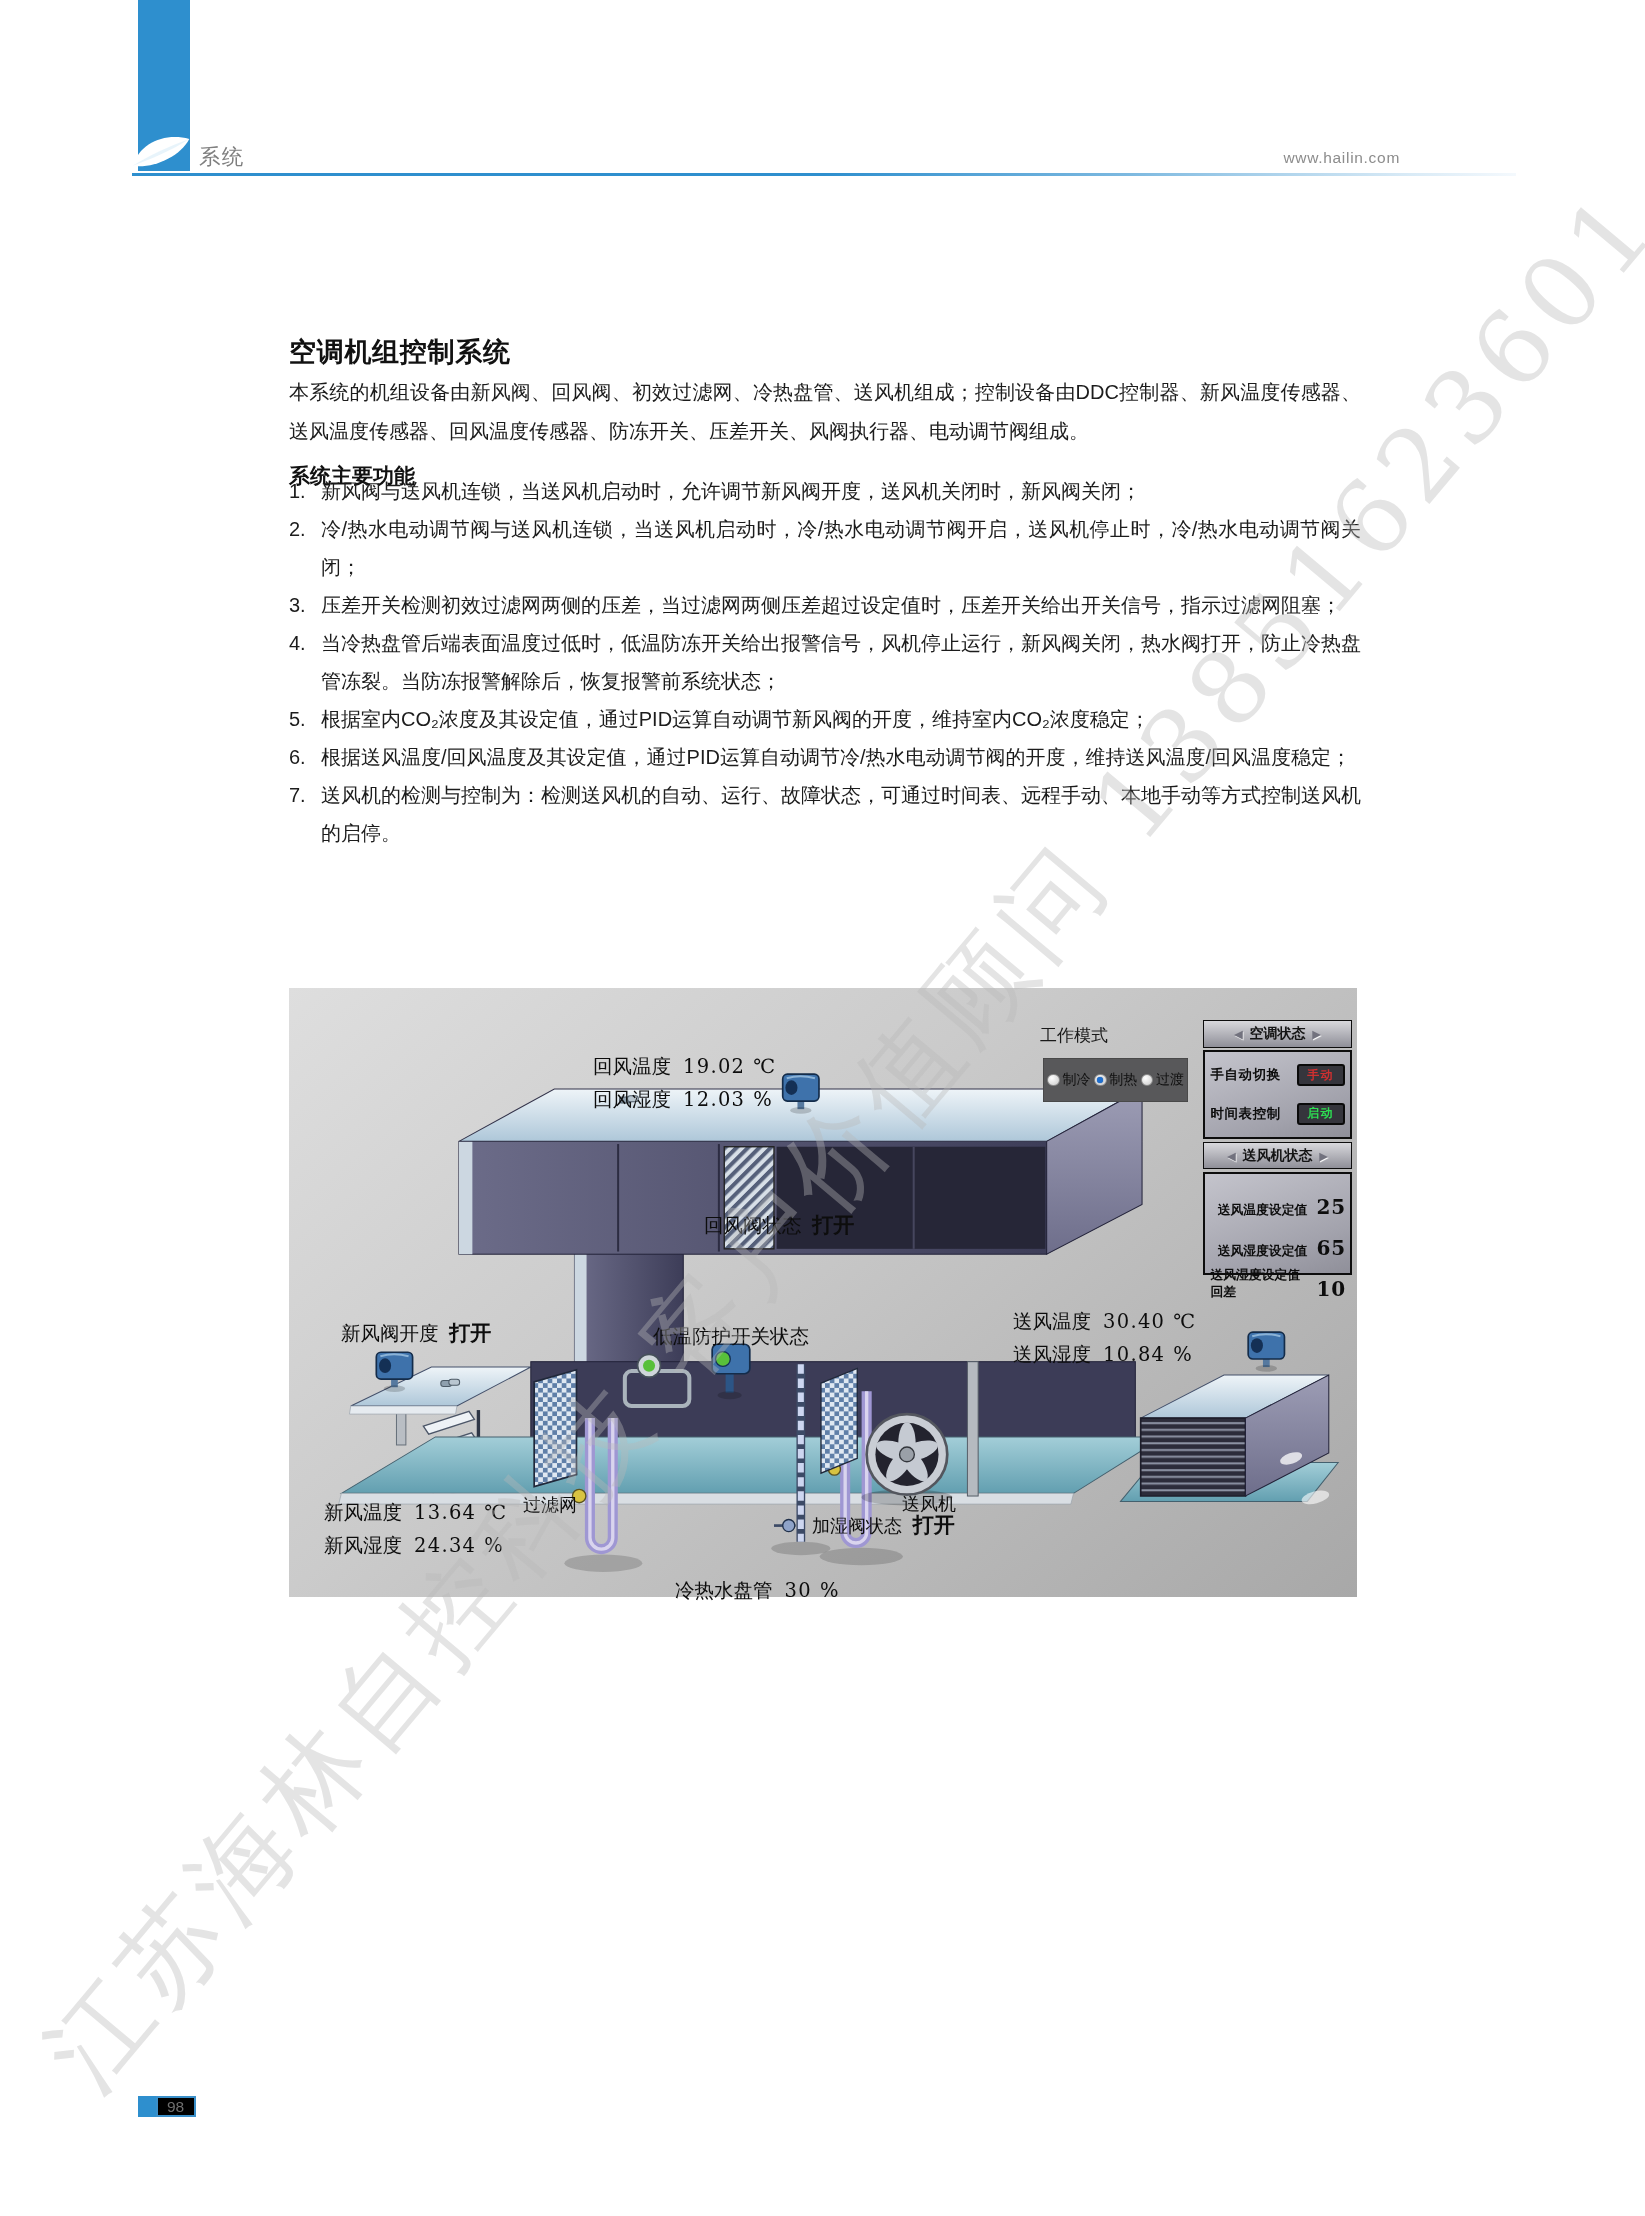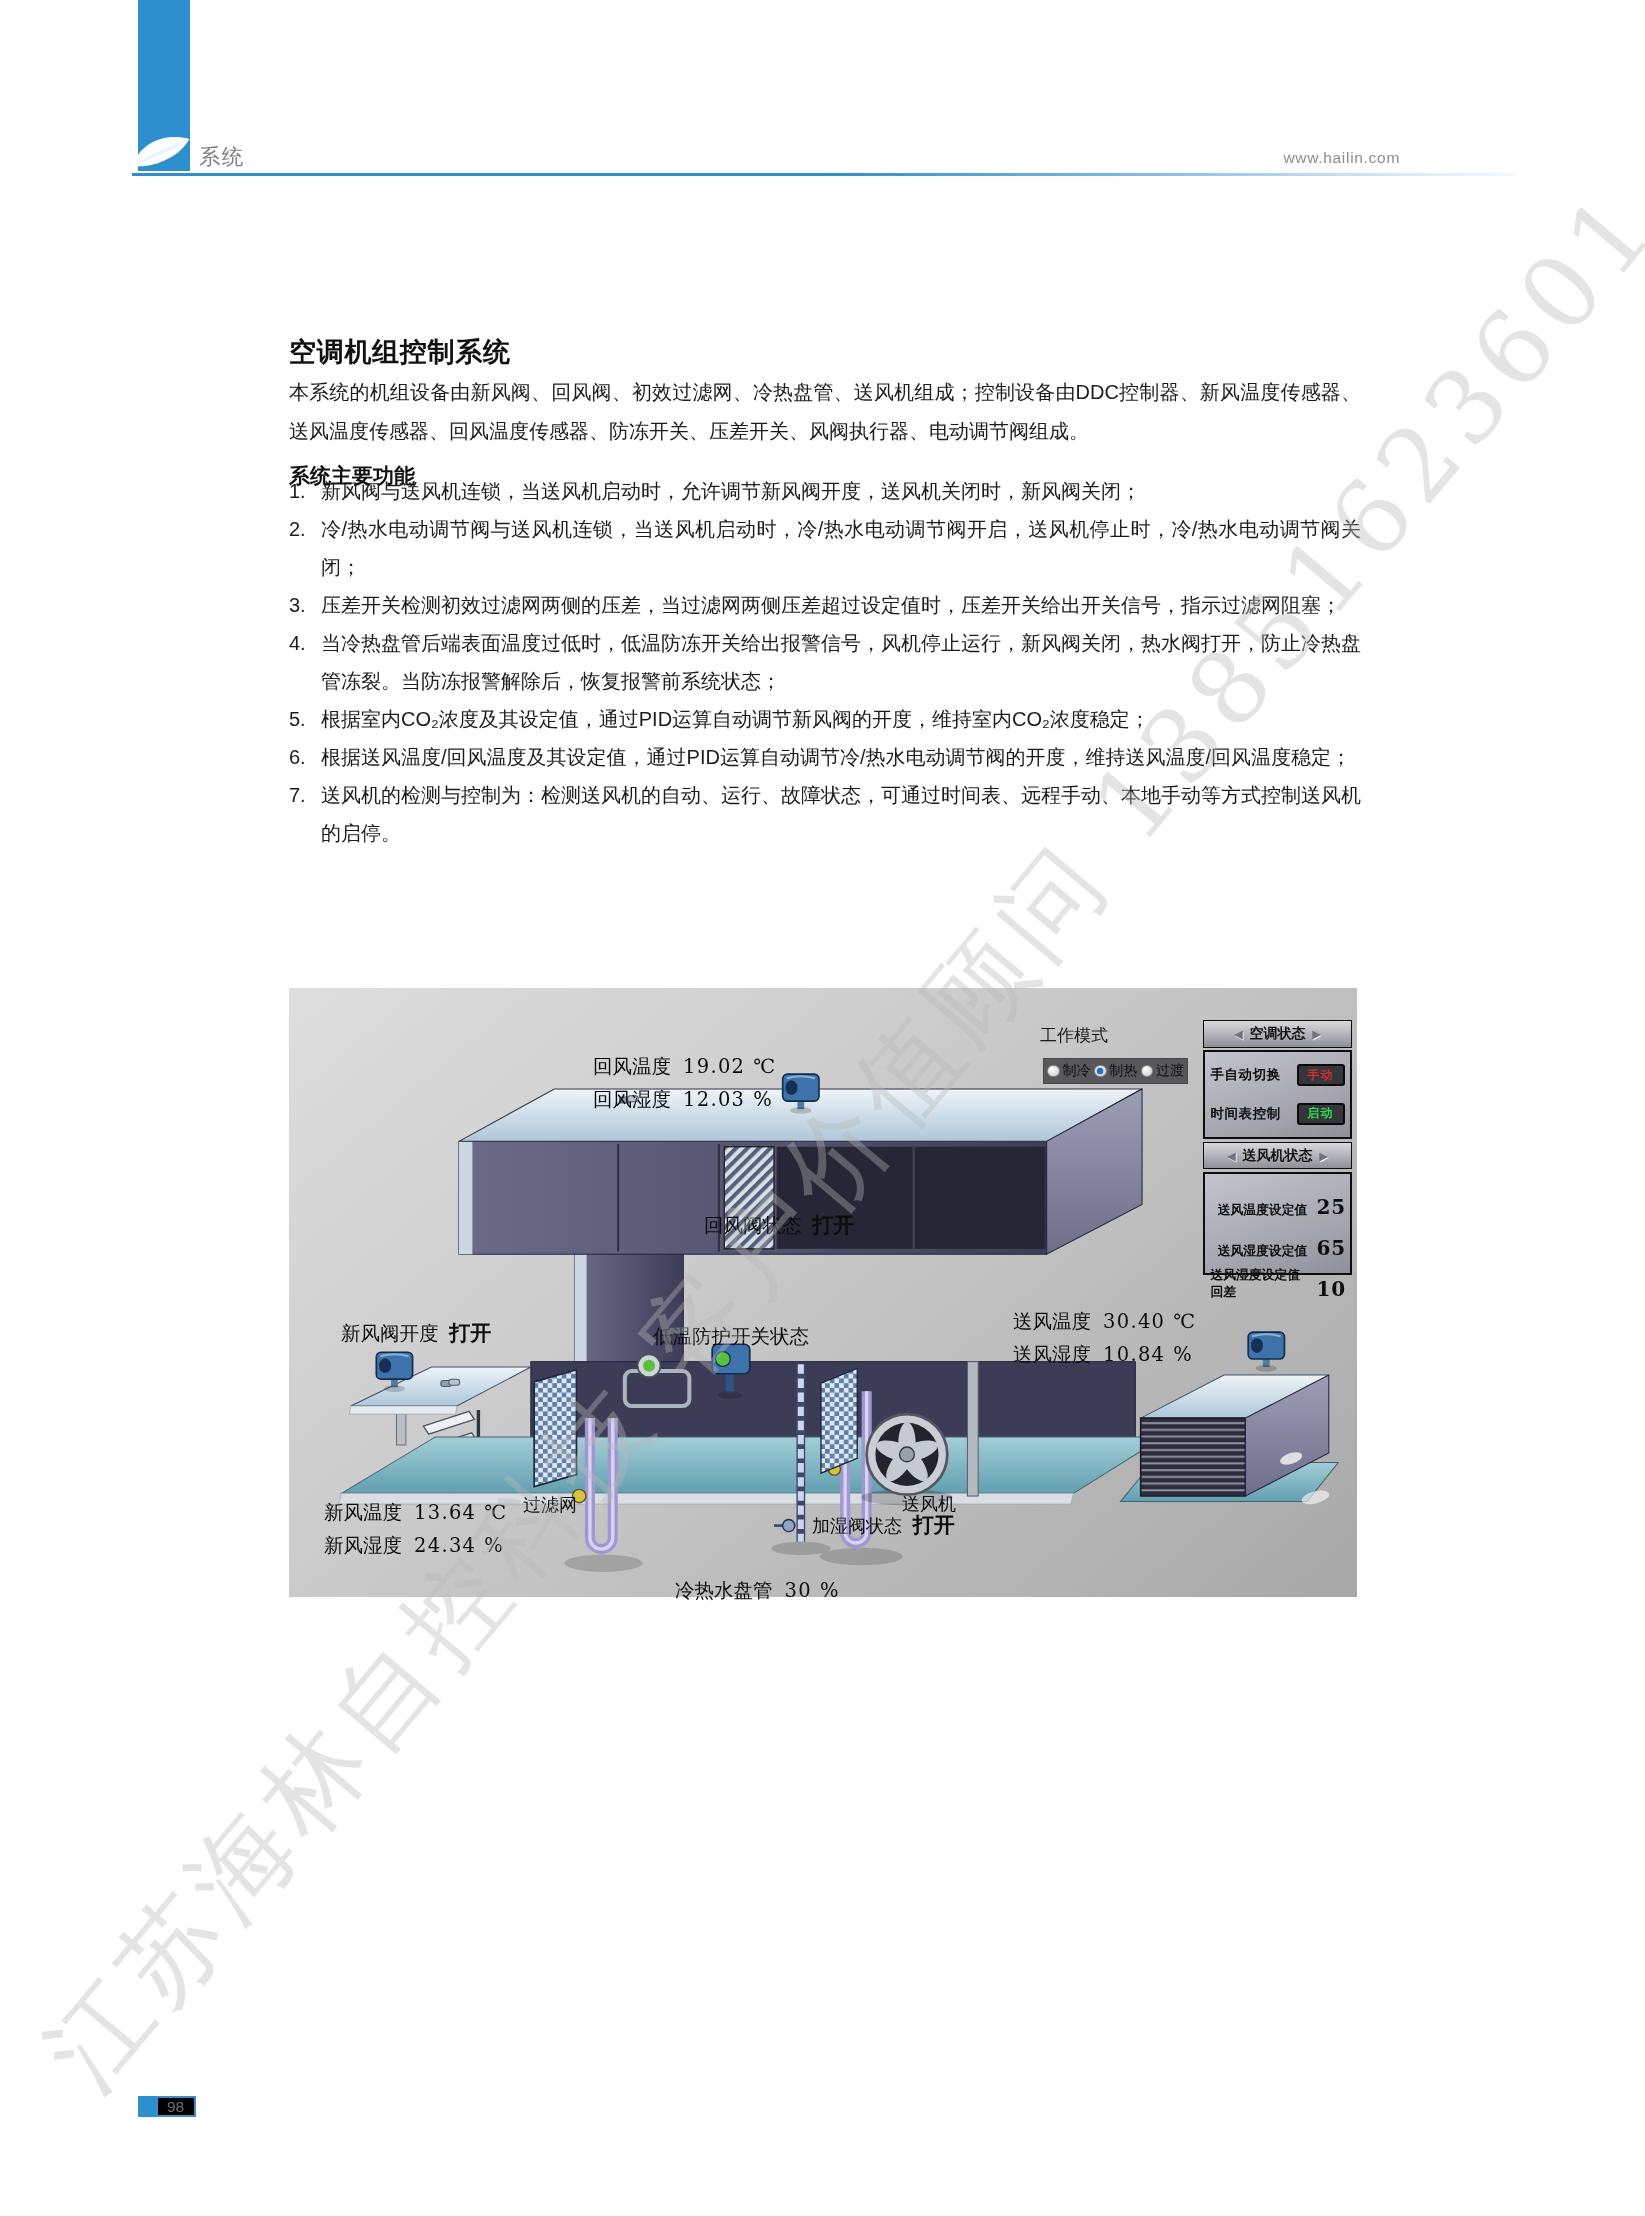--- a/index.html
+++ b/index.html
@@ -36,21 +36,21 @@
   #hmi svg{position:absolute;left:0;top:0;}
   .hlabel{position:absolute;white-space:nowrap;font-size:19.5px;color:#0d0d0d;}
   .hlabel .val{margin-left:12px;letter-spacing:1.3px;}
   .hlabel .unit{margin-left:8px;}
   .hlabel .state{margin-left:10.7px;font-weight:bold;font-size:21px;}
   .small{font-size:18px;}
   .rdgs div{line-height:33px;}
 
   
   #work-mode-title{position:absolute;left:751px;top:36px;font-size:17px;color:#1a1a1a;}
-  #work-mode-box{position:absolute;left:754px;top:70px;width:145px;height:26px;background:#58585a;
+  #work-mode-box{position:absolute;left:754px;top:70px;width:145px;height:44px;background:#58585a;
      box-shadow:inset 0 0 0 0.7px #444;display:flex;align-items:center;justify-content:space-between;padding:0 4px;box-sizing:border-box;}
   .radio-opt{display:flex;align-items:center;gap:2.7px;font-size:14px;color:#101010;cursor:pointer;}
   .radio-dot{width:12.8px;height:12.8px;border-radius:50%;background:radial-gradient(circle at 35% 30%,#ffffff,#c9c9c9);
      border:0.7px solid #8a8a8a;box-sizing:border-box;position:relative;}
   .radio-opt.selected .radio-dot::after{content:"";position:absolute;left:2.7px;top:2.7px;width:6px;height:6px;border-radius:50%;
      background:#1e6fd0;box-shadow:0 0 1.3px #0a3a77;}
 
   
   .panel-col{position:absolute;left:914px;top:32px;width:149px;z-index:2;}
   .phead{height:25.5px;border:1.3px solid #0d0d0d;background:linear-gradient(#d8d8dc,#8f8f98);

